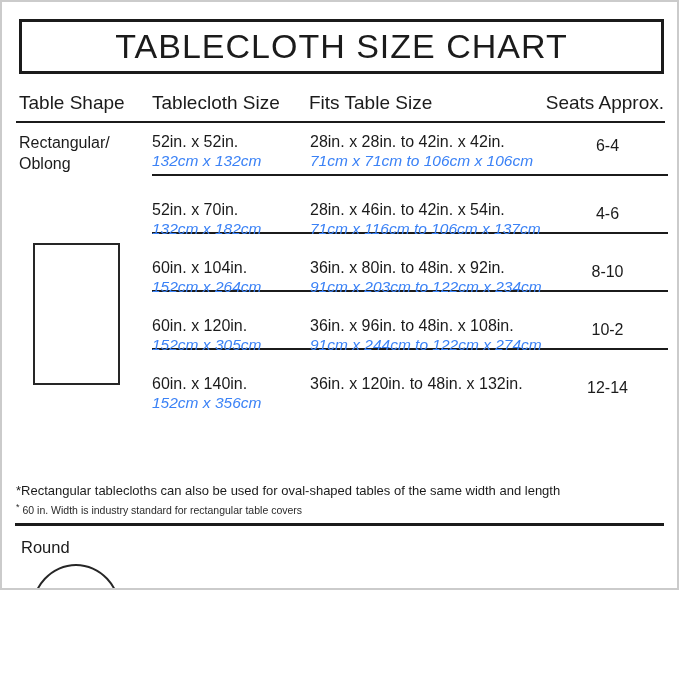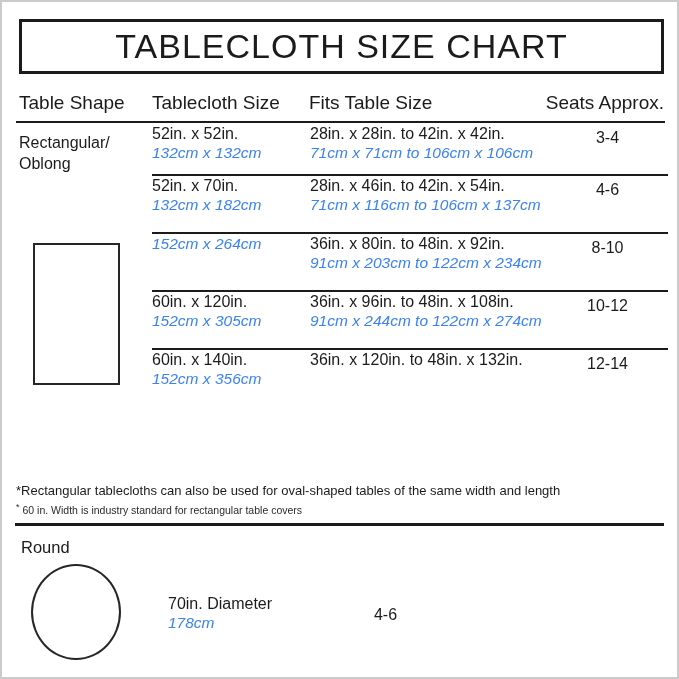--- a/index.html
+++ b/index.html
@@ -1,19 +1,19 @@
 <!DOCTYPE html>
 <html><head>
 <meta charset="utf-8">
 <style>
   html,body{margin:0;padding:0;background:#ffffff;}
   *{box-sizing:border-box;}
   .frame{
     position:relative;
-    width:679px;height:679px;
+    width:679px;height:590px;
     background:#ffffff;
     border:2px solid #cbcbcb;
     font-family:"Liberation Sans",sans-serif;
     color:#1b1b1b;
     overflow:hidden;
   }
   .title-box{
     position:absolute;left:17px;top:17px;width:645px;height:55px;
     border:3px solid #1b1b1b;
     display:flex;align-items:center;justify-content:center;
@@ -34,24 +34,24 @@
     font-size:16px;line-height:21px;white-space:pre-line;
   }
   .rect-shape{
     position:absolute;left:31px;top:241px;width:87px;height:142px;
     border:2px solid #262626;background:#ffffff;
   }
 
   .rows{position:absolute;left:150px;top:122px;width:516px;}
   .row{
     display:grid;grid-template-columns:158px 237px 121px;
-    height:58px;padding-top:0;
+    height:58px;padding-top:24px;
     border-bottom:2px solid #1b1b1b;
   }
-  .row:first-child{height:52px;}
+  .row:first-child{height:52px;padding-top:8px;}
   .row:last-child{border-bottom:none;}
   .l1{font-size:16px;line-height:19px;white-space:nowrap;}
   .l2{font-size:15.5px;line-height:19px;font-style:italic;color:#3b82f6;white-space:nowrap;}
   .seats{font-size:16px;text-align:center;margin-top:5px;}
 
   .footnote-1{position:absolute;left:14px;top:481px;font-size:13px;white-space:nowrap;}
   .footnote-2{position:absolute;left:14px;top:500px;font-size:10.5px;color:#2a2a2a;white-space:nowrap;}
   .footnote-2 sup{font-size:9px;vertical-align:4px;margin-right:3px;}
 
   .section-divider{position:absolute;left:13px;right:13px;top:521px;height:3px;background:#1b1b1b;}
@@ -89,57 +89,58 @@
 
     <div class="row">
       <div>
         <div class="l1">52in. x 52in.</div>
         <div class="l2">132cm x 132cm</div>
       </div>
       <div>
         <div class="l1">28in. x 28in. to 42in. x 42in.</div>
         <div class="l2">71cm x 71cm to 106cm x 106cm</div>
       </div>
-      <div class="seats">3-4</div>
+      <div class="seats">6-4</div>
     </div>
 
     <div class="row">
       <div>
         <div class="l1">52in. x 70in.</div>
         <div class="l2">132cm x 182cm</div>
       </div>
       <div>
         <div class="l1">28in. x 46in. to 42in. x 54in.</div>
         <div class="l2">71cm x 116cm to 106cm x 137cm</div>
       </div>
       <div class="seats">4-6</div>
     </div>
 
 
     <div class="row">
       <div>
+        <div class="l1">60in. x 104in.</div>
         <div class="l2">152cm x 264cm</div>
       </div>
       <div>
         <div class="l1">36in. x 80in. to 48in. x 92in.</div>
         <div class="l2">91cm x 203cm to 122cm x 234cm</div>
       </div>
       <div class="seats">8-10</div>
     </div>
 
     <div class="row">
       <div>
         <div class="l1">60in. x 120in.</div>
         <div class="l2">152cm x 305cm</div>
       </div>
       <div>
         <div class="l1">36in. x 96in. to 48in. x 108in.</div>
         <div class="l2">91cm x 244cm to 122cm x 274cm</div>
       </div>
-      <div class="seats">10-12</div>
+      <div class="seats">10-2</div>
     </div>
 
     <div class="row">
       <div>
         <div class="l1">60in. x 140in.</div>
         <div class="l2">152cm x 356cm</div>
       </div>
       <div>
         <div class="l1">36in. x 120in. to 48in. x 132in.</div>
       </div>

